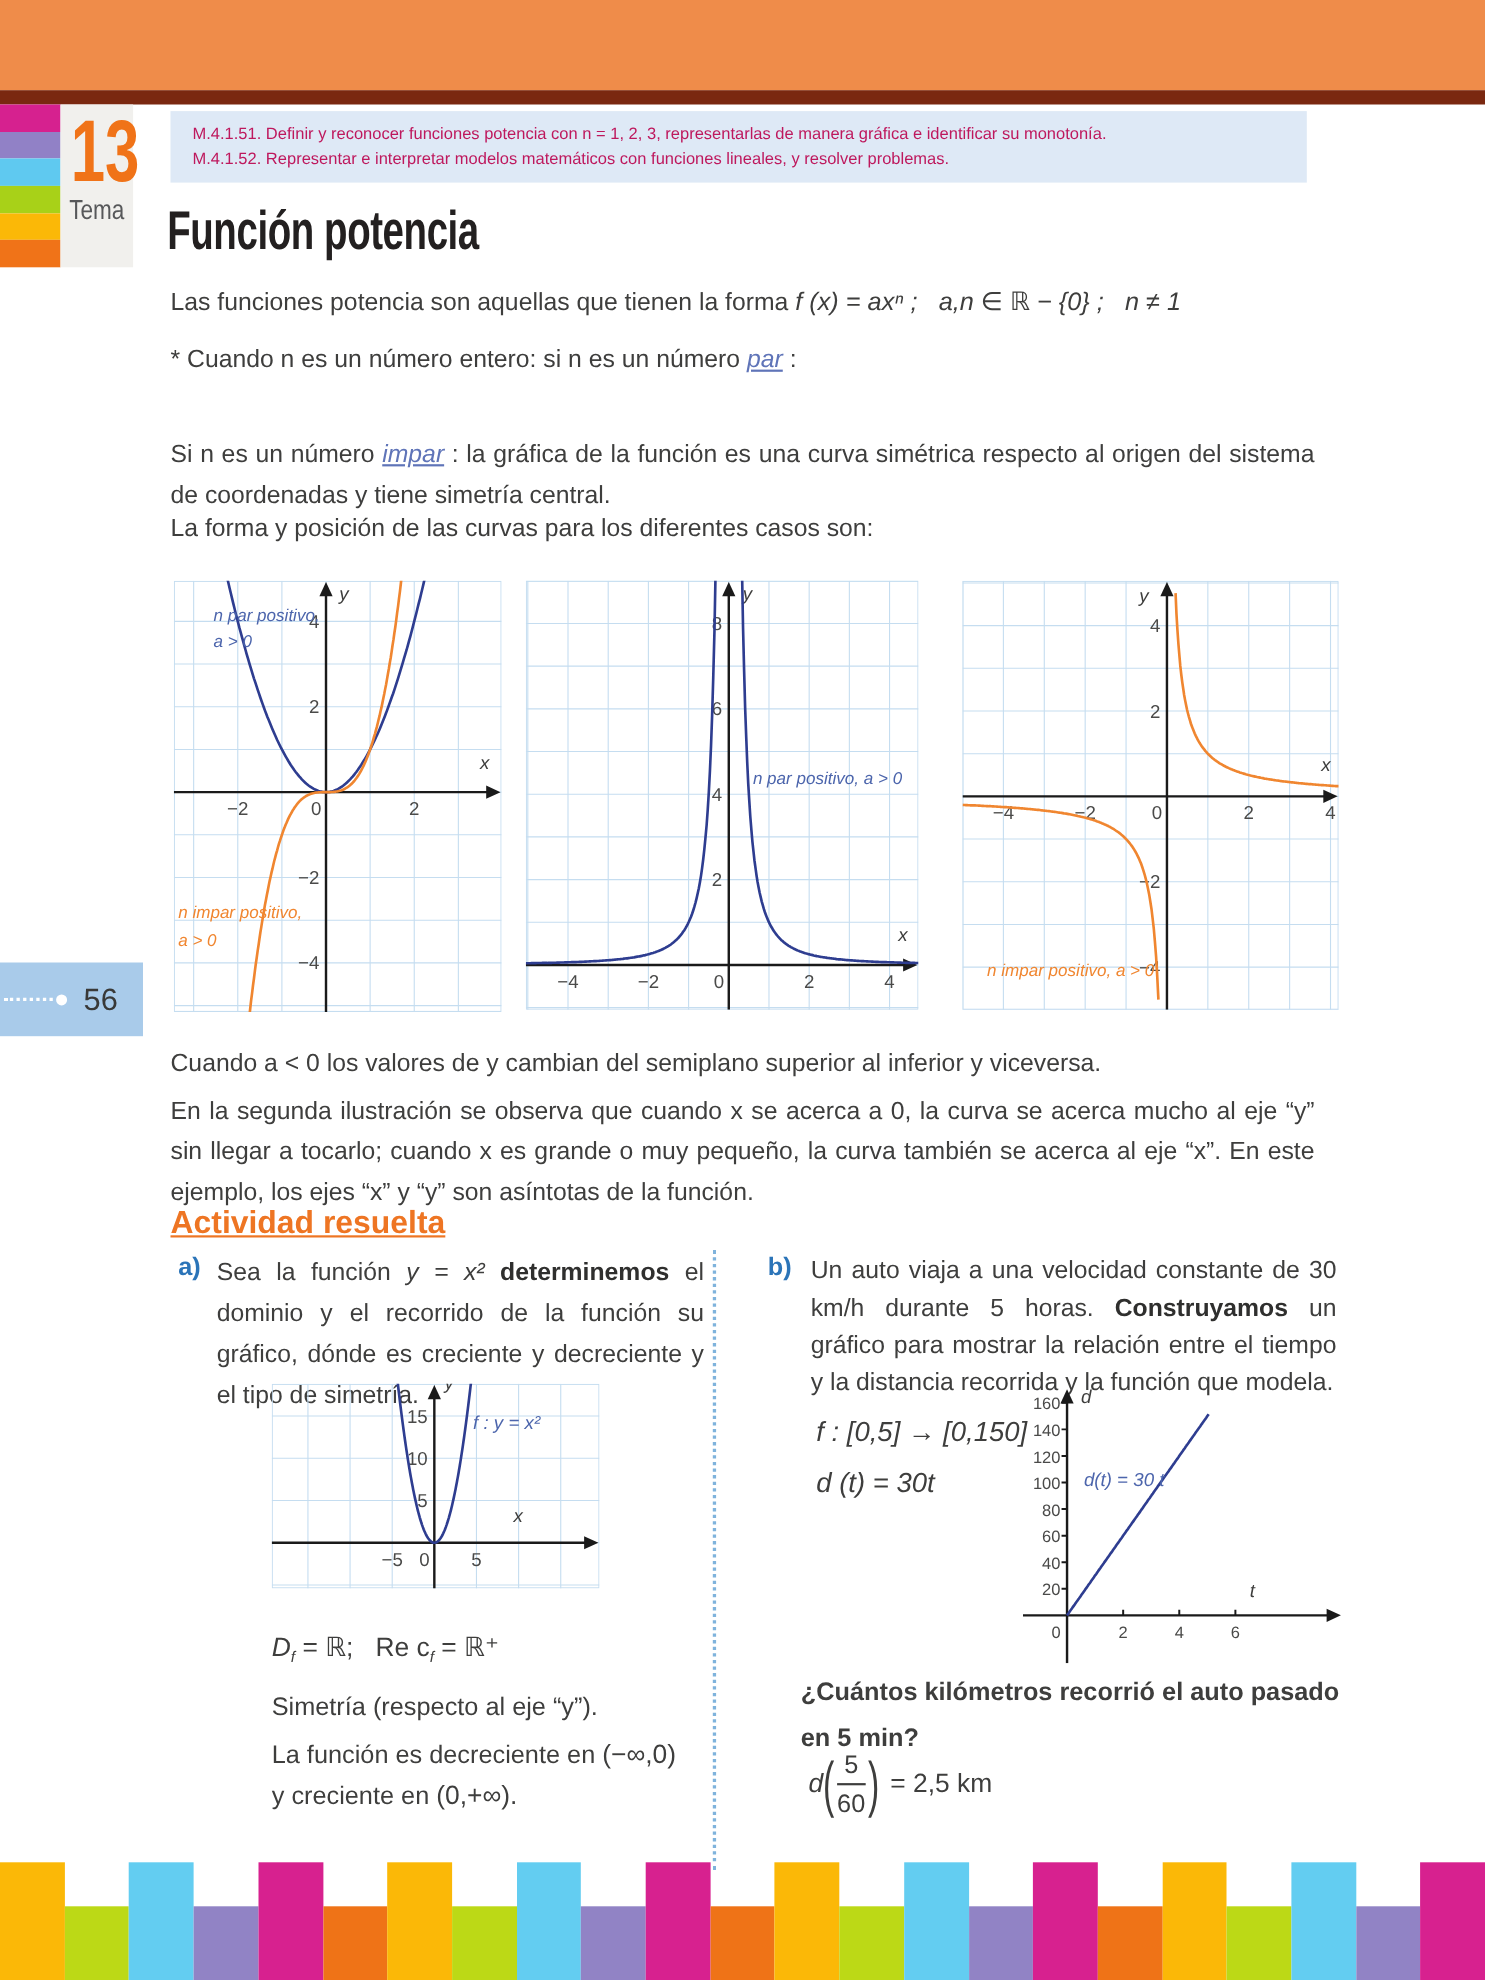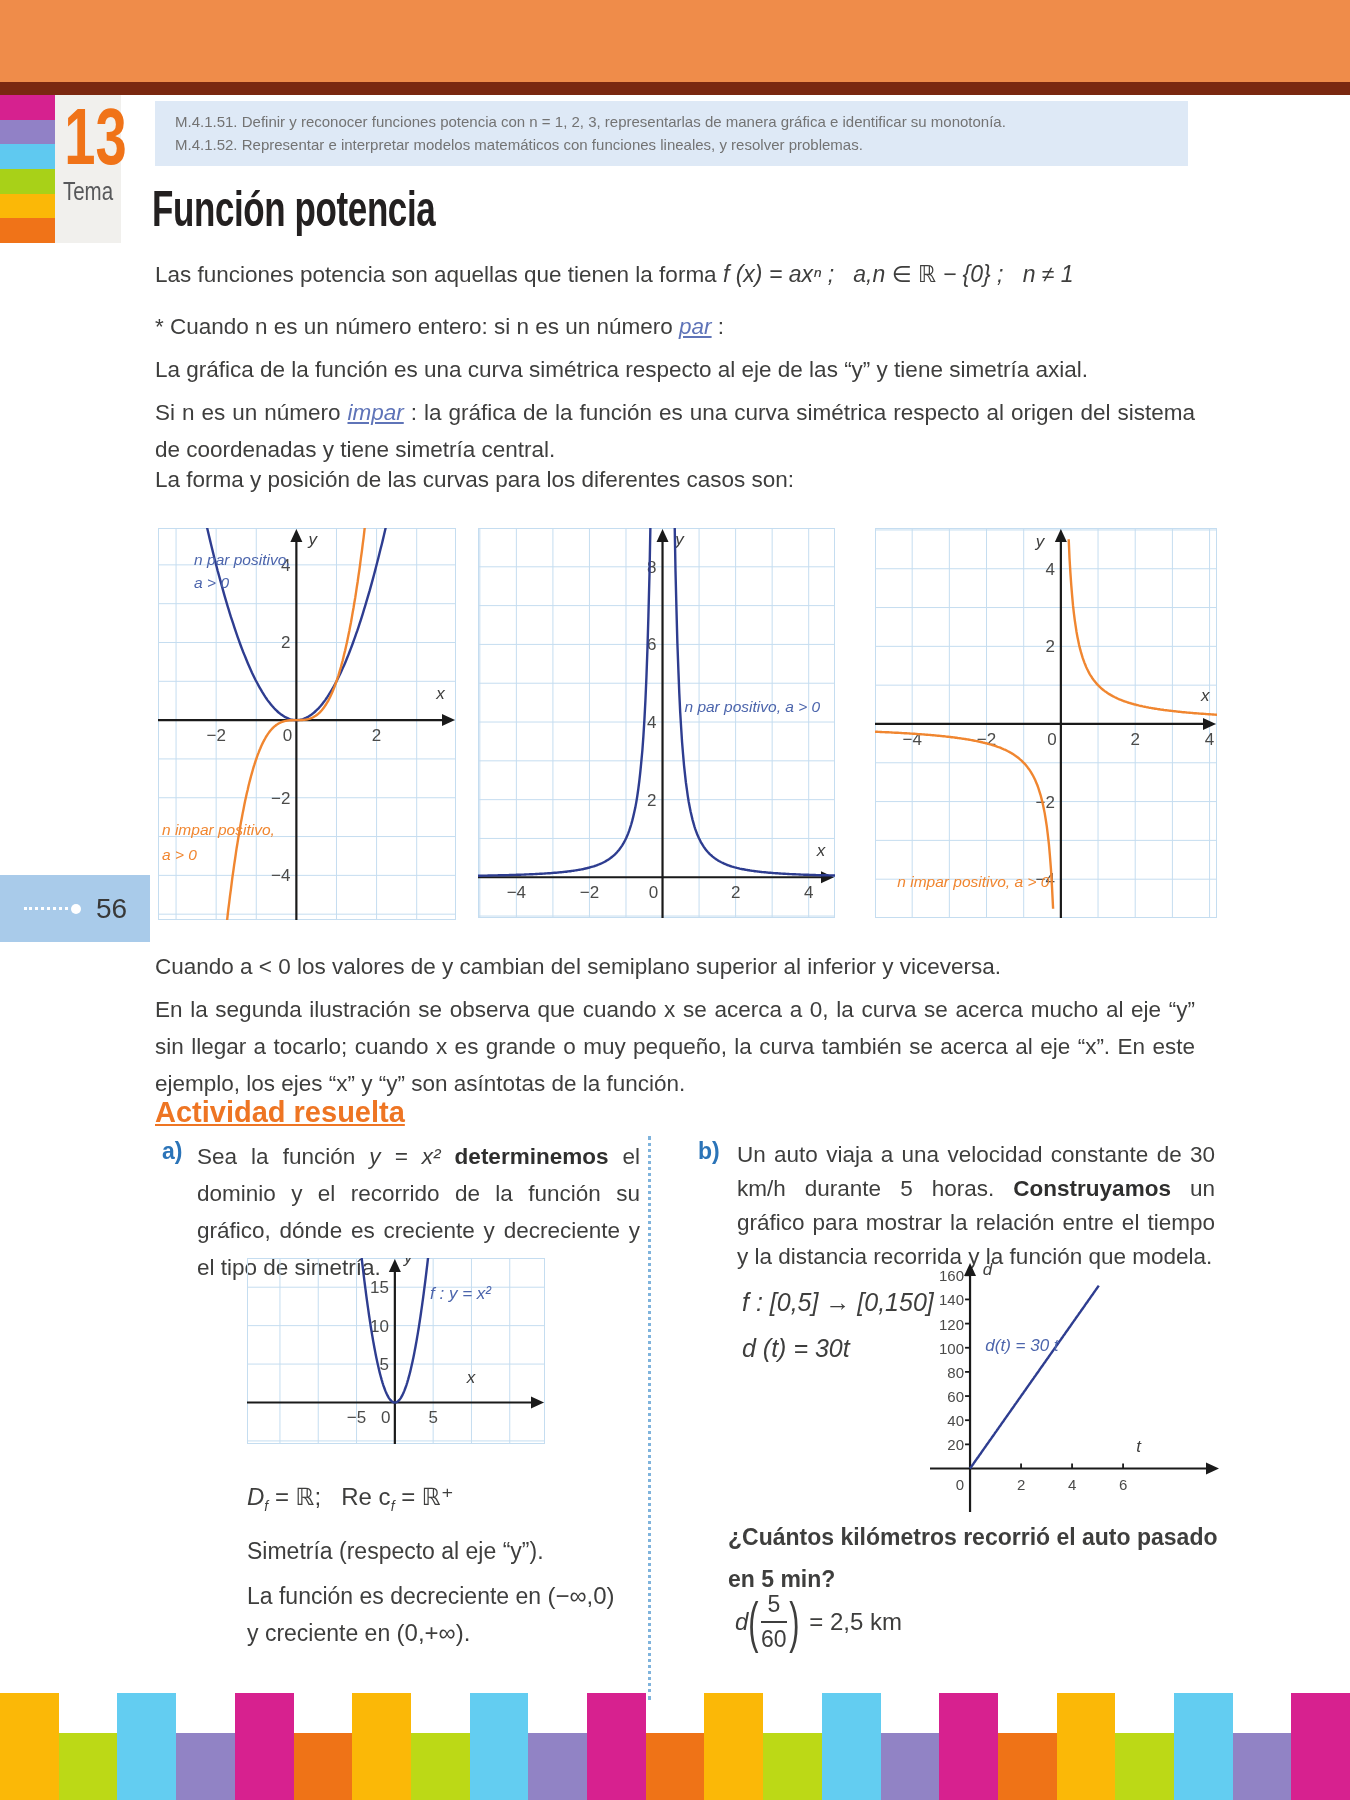--- a/index.html
+++ b/index.html
@@ -10,39 +10,39 @@
   .header-orange{left:0;top:0;width:1350px;height:82px;background:#EF8C4A;}
   .header-maroon{left:0;top:82px;width:1350px;height:13px;background:#7A2810;}
   
   .stripes{left:0;top:95px;width:55px;height:148px;display:flex;flex-direction:column;}
   .badge{left:55px;top:95px;width:66px;height:148px;background:#F1F0ED;text-align:center;}
   .badge-num{color:#F07318;font-size:78px;font-weight:bold;line-height:0.92;margin-top:6px;
              transform:scale(0.72,1.02);transform-origin:center top;}
   .badge-label{color:#57585A;font-size:25px;margin-top:4px;transform:scaleX(0.82);transform-origin:center top;}
   
   .objectives{left:155px;top:101px;width:1033px;background:#DEE9F6;box-sizing:border-box;
-              padding:9px 20px;font-size:15px;line-height:1.55;color:#737373;}
+              padding:9px 20px;font-size:15px;line-height:1.55;color:#be185d;}
   
   .title{left:152px;top:180px;font-size:46px;font-weight:bold;color:#232020;white-space:nowrap;
          transform:scale(0.76,1.08);transform-origin:left top;letter-spacing:-0.5px;}
   
   .para{position:absolute;left:155px;width:1040px;font-size:22.5px;line-height:37px;color:#3E3E3D;}
   .just{text-align:justify;}
   .math{font-style:italic;font-size:23px;white-space:pre;}
   .link{color:#5F74B8;font-style:italic;text-decoration:underline;}
   .bold{font-weight:bold;color:#2F2F2E;}
   
   .graph{position:absolute;}
   .g1{left:158px;top:528px;width:298px;height:392px;}
   .g2{left:478px;top:528px;width:357px;height:390px;}
   .g3{left:875px;top:528px;width:342px;height:390px;}
   .ga{left:247px;top:1258px;width:298px;height:186px;}
   .gb{left:930px;top:1262px;width:290px;height:250px;}
   
-  .page-badge{left:0;top:875px;width:130px;height:67px;background:#A9CBEA;display:flex;align-items:center;padding-left:20px;}
+  .page-badge{left:0;top:875px;width:130px;height:67px;background:#A9CBEA;display:flex;align-items:center;}
   .pb-dots{width:44px;border-top:3px dotted #fff;margin-left:4px;}
   .pb-dot{width:10px;height:10px;border-radius:50%;background:#fff;margin-left:3px;}
   .pb-num{margin-left:15px;font-size:28px;color:#393938;}
   
   .activity-heading{left:155px;top:1096px;font-size:29px;font-weight:bold;color:#EE7523;}
   .marker{position:absolute;color:#2B74B8;font-weight:bold;font-size:23px;}
   .item-a-text{left:197px;top:1138px;width:443px;}
   .item-b-text{left:737px;top:1138px;width:478px;line-height:34px;}
   .divider{left:648px;top:1136px;height:564px;border-left:3px dotted #7FB3DC;width:0;}
   .b-f1{left:742px;top:1288px;font-size:25px;font-style:italic;white-space:pre;}
@@ -91,21 +91,20 @@
     <div>M.4.1.51. Definir y reconocer funciones potencia con n = 1, 2, 3, representarlas de manera gráfica e identificar su monotonía.</div>
     <div>M.4.1.52. Representar e interpretar modelos matemáticos con funciones lineales, y resolver problemas.</div>
   </div>
 
   <h1 class="abs title" style="margin:0;">Función potencia</h1>
 
   <p class="para" style="top:256px;margin:0;"><span>Las funciones potencia son aquellas que tienen la forma </span><span class="math">f (x) = axⁿ ;   a,n ∈ ℝ − {0} ;   n ≠ 1</span></p>
 
   <p class="para" style="top:308px;margin:0;"><span>* Cuando n es un número entero: si n es un número </span><span class="link">par</span><span> :</span></p>
 
-  <p class="para" style="top:351px;margin:0;">La gráfica de la función es una curva simétrica respecto al eje de las “y” y tiene simetría axial.</p>
 
   <p class="para just" style="top:394px;margin:0;"><span>Si n es un número </span><span class="link">impar</span><span> : la gráfica de la función es una curva simétrica respecto al origen del sistema de coordenadas y tiene simetría central.</span></p>
 
   <p class="para" style="top:461px;margin:0;">La forma y posición de las curvas para los diferentes casos son:</p>
 
   <div class="graph g1">
       <svg viewBox="0 0 298 392" width="100%" height="100%" style="display: block;">
         <defs>
           <clipPath id="cp-g1">
             <rect x="-1" y="-1" width="300" height="394"></rect>

